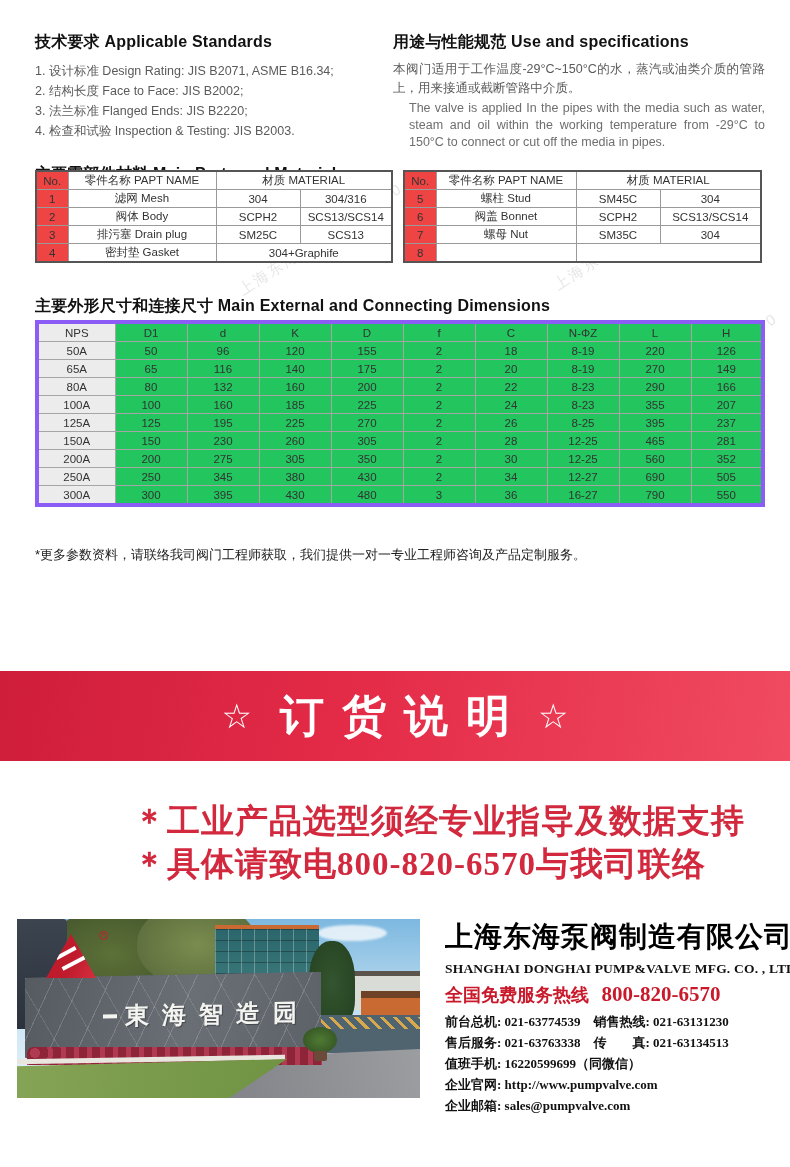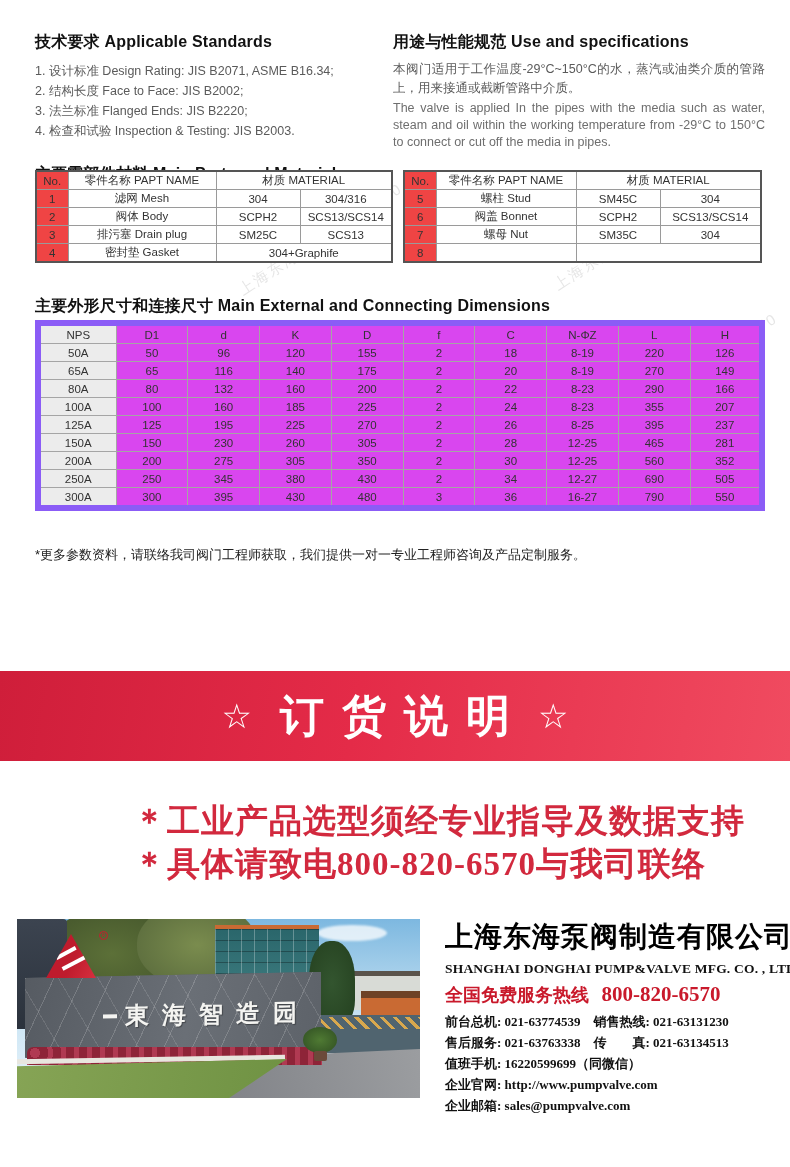--- a/index.html
+++ b/index.html
@@ -3,29 +3,29 @@
 <meta charset="utf-8">
 <style>
   html,body{margin:0;padding:0;background:#fff;}
   #page{position:relative;width:790px;height:1167px;background:#fff;overflow:hidden;
         font-family:"Liberation Sans",sans-serif;color:#333;}
   .abs{position:absolute;}
   h2.sec{margin:0;font-size:16px;font-weight:bold;color:#111;letter-spacing:0.2px;}
   
   .std-list{margin:8px 0 0 0;padding:0;list-style:none;font-size:12.5px;color:#5a5a5a;line-height:20px;}
   .spec-cn{margin:7px 0 0 0;font-size:12.5px;color:#5a5a5a;line-height:19px;text-align:justify;}
-  .spec-en{margin:2px 0 0 0;font-size:12.5px;color:#6e6e6e;line-height:17px;text-align:justify;}
+  .spec-en{margin:2px 0 0 16px;font-size:12.5px;color:#6e6e6e;line-height:17px;text-align:justify;}
   
   table.mat{border-collapse:collapse;table-layout:fixed;width:358px;font-size:11.5px;color:#333;
             border:2px solid #555;background:#fff;}
   table.mat td{border:1px solid #9a9a9a;height:17px;text-align:center;padding:0 2px;overflow:hidden;white-space:nowrap;}
   td.gray{background:#ef4444;}
   
   table.dim{border-collapse:collapse;table-layout:fixed;width:730px;font-size:11.5px;color:#333;
-            border:6px solid #8b5cf6;background:#d946ef;}
+            border:4px solid #8b5cf6;background:#22c55e;}
   table.dim td{border:1px solid #a5a5a5;height:17px;text-align:center;padding:0;}
   table.dim td:first-child{background:#ececec;}
   table.dim col.c0{width:78px;}
   .note{font-size:13px;color:#222;}
   
   .wm{position:absolute;color:#bdbdbd;opacity:.38;font-size:15px;letter-spacing:2px;
       transform:rotate(-33deg);white-space:nowrap;pointer-events:none;}
   
   .banner{left:0;top:671px;width:790px;height:90px;
           background:linear-gradient(100deg,#cf1e3a 0%,#e42b48 45%,#f04b60 100%);

